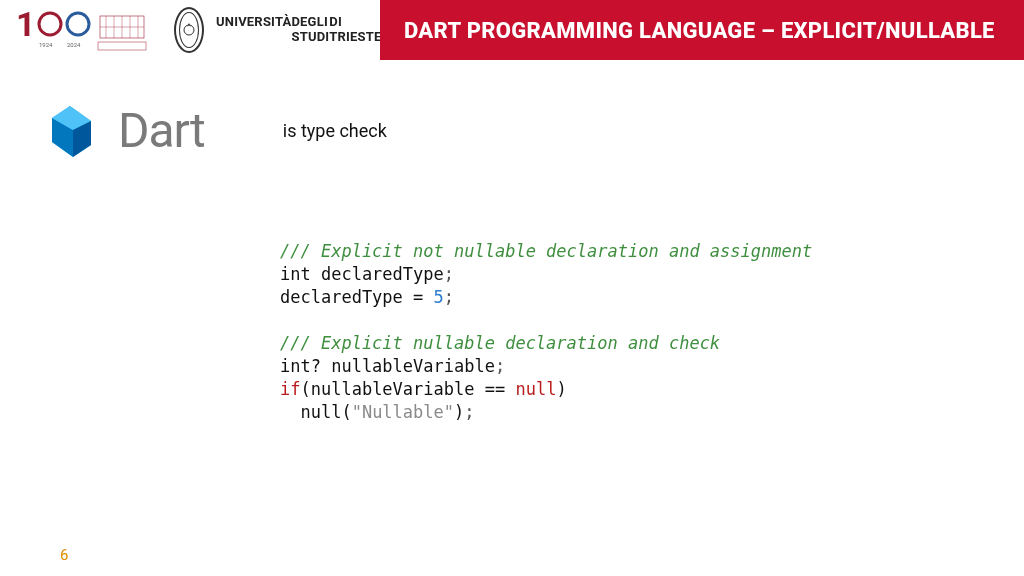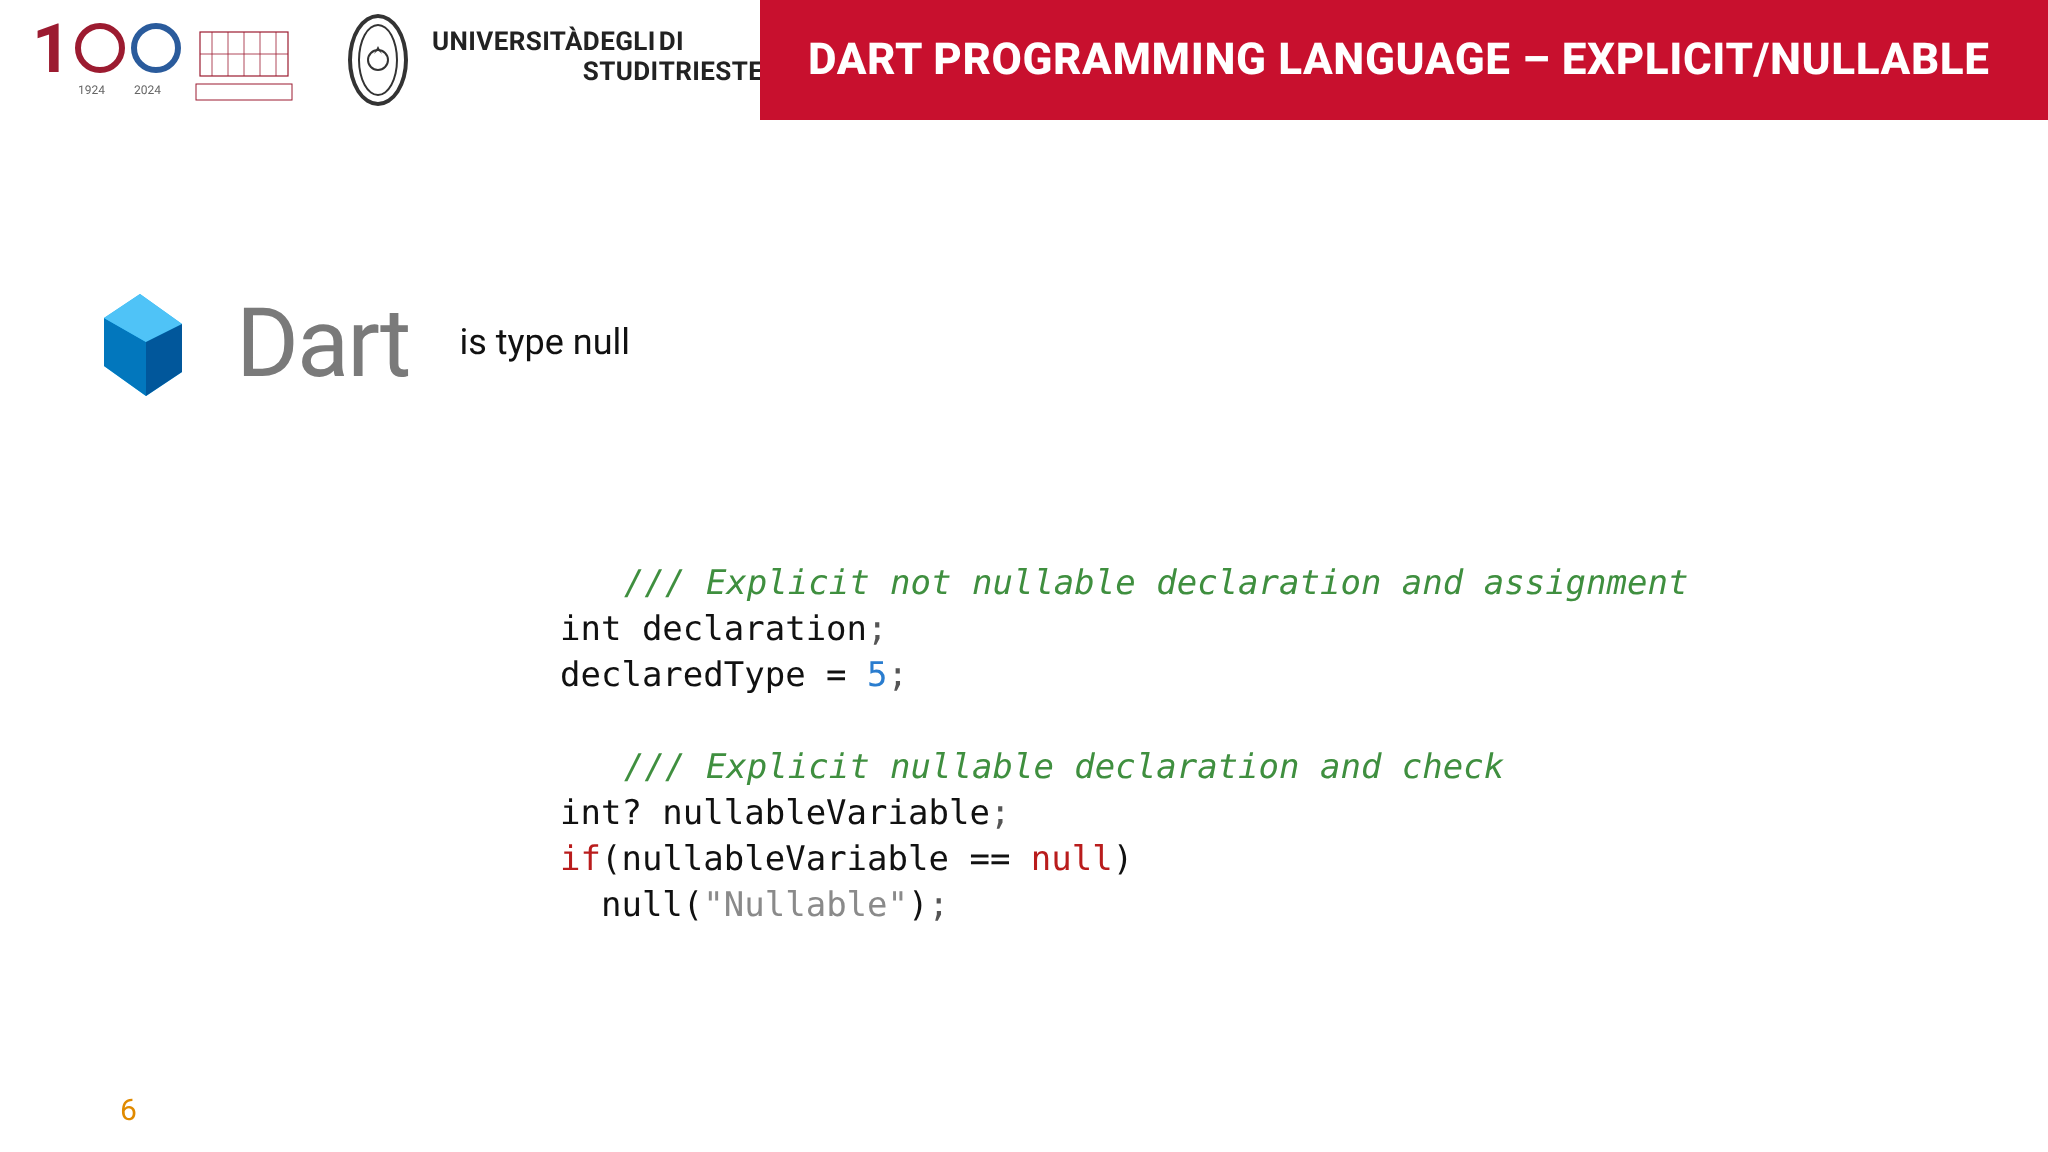--- a/index.html
+++ b/index.html
@@ -7,27 +7,27 @@
     .header { display: flex; align-items: stretch; height: 60px; }
     .logo-area { width: 380px; display: flex; align-items: center; padding: 0 10px; gap: 12px; }
     .anniv-logo { width: 140px; height: 50px; display: flex; align-items: center; justify-content: center; }
     .vert-divider { width: 1px; height: 48px; background: #999; }
     .uni-seal { width: 46px; height: 46px; border-radius: 50%; border: 2px solid #333; display: flex; align-items: center; justify-content: center; position: relative; }
     .uni-seal::before { content: ""; position: absolute; inset: 3px; border-radius: 50%; border: 1px solid #333; }
     .uni-text { display: flex; flex-direction: row; font-weight: 700; font-size: 13px; line-height: 1.15; color: #222; letter-spacing: 0.2px; }
     .title-bar { flex: 1; background: #C8102E; display: flex; align-items: center; padding: 12px 24px; }
     .title-bar-text { color: white; font-weight: 800; font-size: 22px; letter-spacing: 0.3px; }
     .content { padding: 40px 60px 0 40px; }
-    .dart-row { display: flex; align-items: center; gap: 25px; margin-left: 0; margin-top: 41px; }
+    .dart-row { display: flex; align-items: center; gap: 78px; margin-left: 0; }
     .dart-logo { display: flex; align-items: center; gap: 18px; }
     .dart-icon { width: 60px; height: 60px; }
     .dart-word { font-size: 48px; color: #7a7a7a; font-weight: 400; letter-spacing: -1px; }
     .tagline { font-size: 18px; color: #111; }
     .code-block { margin-top: 80px; margin-left: 240px; font-family: ui-monospace, "SFMono-Regular", Menlo, monospace; font-size: 17px; line-height: 1.35; color: #111; white-space: pre; }
-    .tok-comment { color: #3f8f3f; font-style: italic; margin-left: 32px; }
+    .tok-comment { color: #3f8f3f; font-style: italic; }
     .tok-punct { color: #555; }
     .tok-num { color: #2a7dcf; }
     .tok-kw { color: #b91c1c; }
     .tok-str { color: #8a8a8a; }
     .page-num { position: absolute; bottom: 12px; left: 60px; color: #e08a00; font-size: 15px; }
     .anniv-svg { width: 140px; height: 48px; }
   </style>
 </head>
 <body>
 
@@ -72,25 +72,25 @@
   <div class="dart-row">
     <div class="dart-logo">
       <svg class="dart-icon" viewBox="0 0 100 100">
         <polygon points="20,30 50,10 85,35 85,75 55,95 20,70" fill="#29b6f6"></polygon>
         <polygon points="20,30 55,50 55,95 20,70" fill="#0277bd"></polygon>
         <polygon points="50,10 85,35 55,50 20,30" fill="#4fc3f7"></polygon>
         <polygon points="55,50 85,35 85,75 55,95" fill="#01579b"></polygon>
       </svg>
       <span class="dart-word">Dart</span>
     </div>
-    <span class="tagline">is type null</span>
+    <span class="tagline">is type check</span>
   </div>
 
   <div class="code-block"><span class="tok-comment">/// Explicit not nullable declaration and assignment</span>
-<span><span>int declaration</span><span class="tok-punct">;</span></span>
+<span><span>int declaredType</span><span class="tok-punct">;</span></span>
 <span><span>declaredType = </span><span class="tok-num">5</span><span class="tok-punct">;</span></span>
 
 <span class="tok-comment">/// Explicit nullable declaration and check</span>
 <span><span>int? nullableVariable</span><span class="tok-punct">;</span></span>
 <span><span class="tok-kw">if</span><span>(nullableVariable == </span><span class="tok-kw">null</span><span>)</span></span>
 <span><span>  null(</span><span class="tok-str">"Nullable"</span><span>)</span><span class="tok-punct">;</span></span></div>
 </div>
 
 <div class="page-num">6</div>
 

